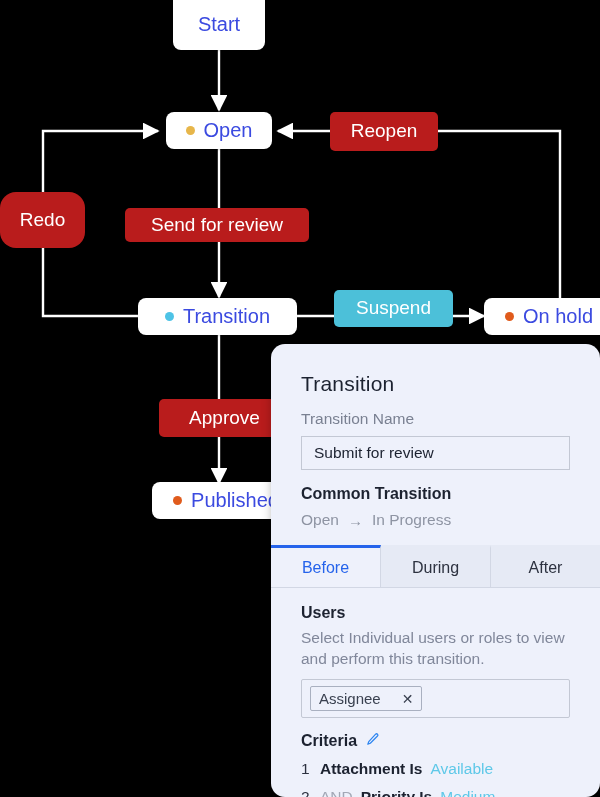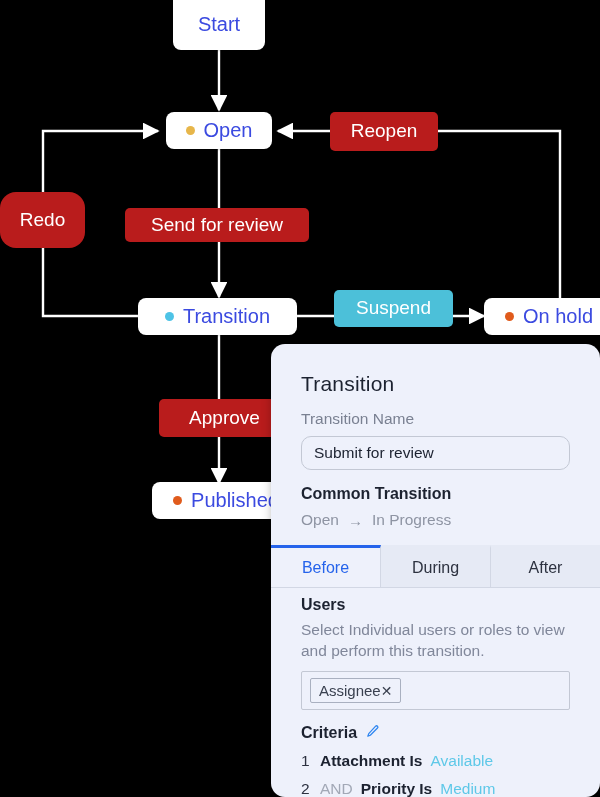--- a/index.html
+++ b/index.html
@@ -98,21 +98,21 @@
   .field-label {
     font-size: 15.5px;
     color: #7a8192;
     margin-top: 14px;
   }
   .text-input {
     margin-top: 8px;
     height: 34px;
     background: #eef1fb;
     border: 1px solid #c3c8d4;
-    border-radius: 10px;
+    border-radius: 0;
     font-size: 15.5px;
     color: #1c2230;
     display: flex;
     align-items: center;
     padding: 0 12px;
     box-sizing: border-box;
   }
   .section-head {
     font-size: 16px;
     color: #1c2230;
@@ -150,41 +150,41 @@
   .tab.active {
     color: #2563eb;
     background: #eef1fb;
     border-top: 3px solid #2563eb;
   }
 
   .users-head {
     font-size: 16px;
     font-weight: 700;
     color: #1c2230;
-    margin-top: 8px;
+    margin-top: 16px;
   }
   .users-desc {
     font-size: 15.5px;
     color: #80879a;
     margin-top: 6px;
     line-height: 1.33;
   }
   .token-box {
     margin-top: 10px;
     border: 1px solid #c3c8d4;
     border-radius: 2px;
     background: #eef1fb;
     padding: 6px 8px;
     min-height: 34px;
     box-sizing: border-box;
   }
   .token {
     display: inline-flex;
     align-items: center;
-    gap: 0;
+    gap: 21px;
     border: 1px solid #a9b0c0;
     border-radius: 2px;
     background: #eef1fb;
     padding: 3px 8px;
     font-size: 15px;
     color: #3a4150;
   }
   .token-x { color: #3a4150; font-size: 14px; }
 
   .criteria-head {

